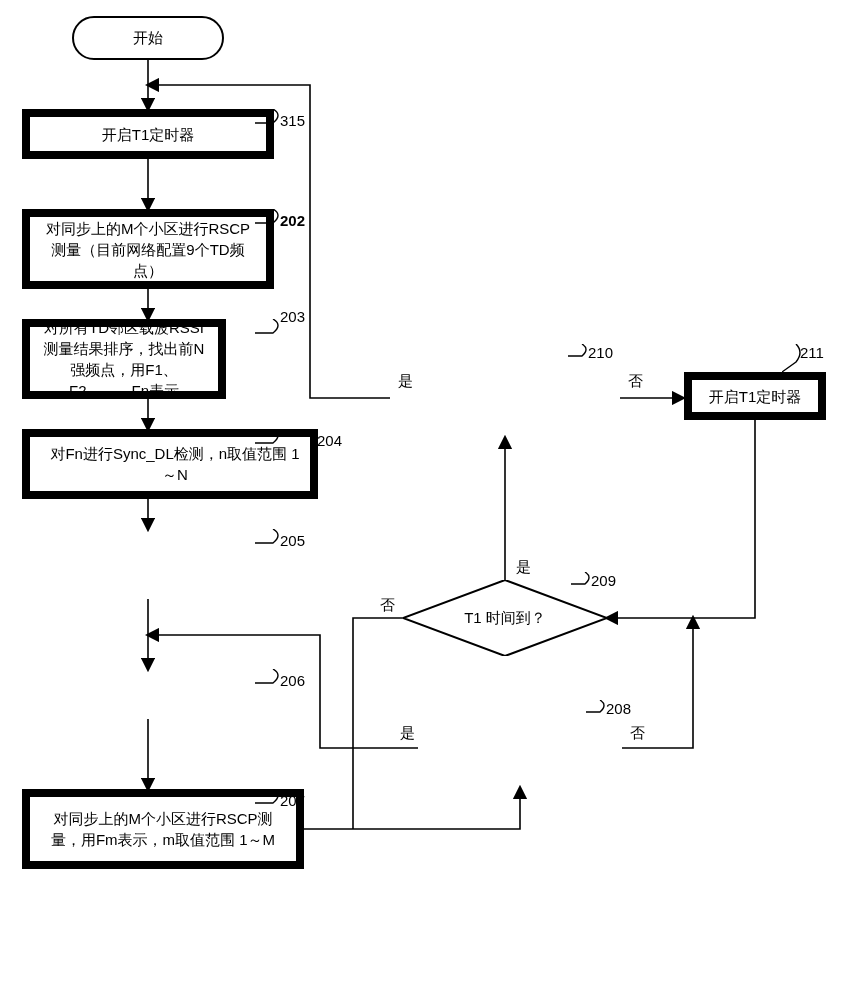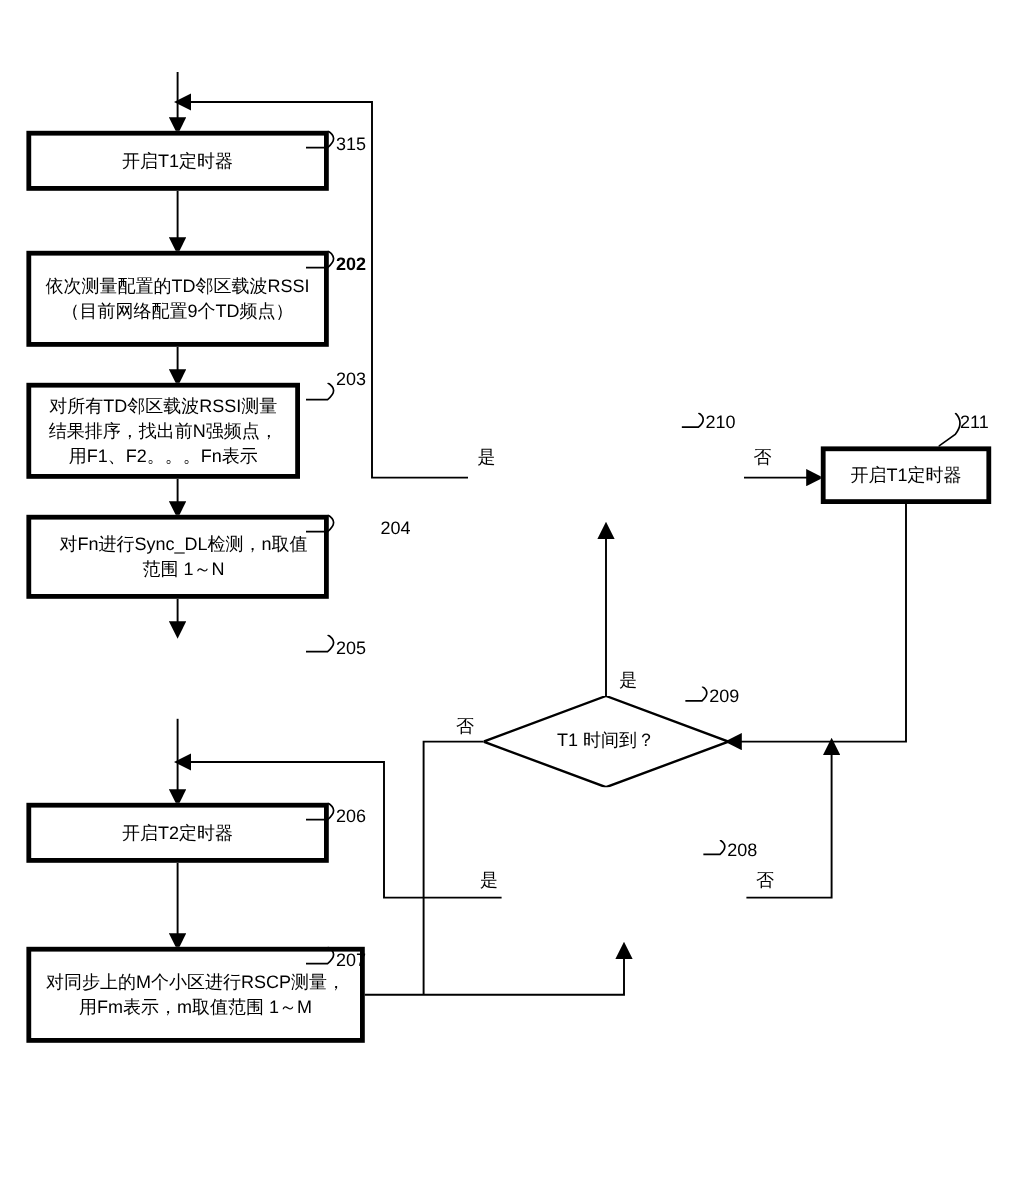--- a/index.html
+++ b/index.html
@@ -21,21 +21,21 @@
     border: 2px solid #000;
     border-radius: 22px;
     text-align: center;
     display: flex;
     align-items: center;
     justify-content: center;
     background: #fff;
   }
   .box {
     position: absolute;
-    border: 4px solid #000000;
+    border: 8px solid #000000;
     background: #fff;
     text-align: center;
     display: flex;
     align-items: center;
     justify-content: center;
     padding: 6px 10px;
     line-height: 1.4;
   }
   .label {
     position: absolute;
@@ -100,61 +100,61 @@
 
     <path d="M505 580 L505 438" stroke="#000" stroke-width="1.6" fill="none" marker-end="url(#arrow)"></path>
 
     <path d="M403 618 L353 618 L353 829" stroke="#000" stroke-width="1.6" fill="none"></path>
 
     <path d="M390 398 L310 398 L310 85 L148 85" stroke="#000" stroke-width="1.6" fill="none" marker-end="url(#arrow)"></path>
 
     <path d="M620 398 L683 398" stroke="#000" stroke-width="1.6" fill="none" marker-end="url(#arrow)"></path>
   </svg>
 
+  <div class="start" style="left:72px; top:16px; width:152px; height:44px;">
+    <span>开始</span>
+  </div>
 
   <div class="box" style="left:22px; top:109px; width:252px; height:50px;">
     <span>开启T1定时器</span>
   </div>
   <div class="label" style="left:280px; top:112px;">315</div>
   <svg style="position:absolute; left:255px; top:109px; width:30px; height:20px;">
     <path d="M18 0 Q28 6 18 14 L0 14" stroke="#000" stroke-width="1.4" fill="none"></path>
   </svg>
 
   <div class="box" style="left:22px; top:209px; width:252px; height:80px;">
-    <span>依次测量配置的TD邻区载波RSSI（目前网络配置9个TD频点）</span>
+    <span>对同步上的M个小区进行RSCP测量（目前网络配置9个TD频点）</span>
   </div>
   <div class="label" style="left:280px; top:212px;font-weight:bold;">202</div>
   <svg style="position:absolute; left:255px; top:209px; width:30px; height:20px;">
     <path d="M18 0 Q28 6 18 14 L0 14" stroke="#000" stroke-width="1.4" fill="none"></path>
   </svg>
 
-  <div class="box" style="left:22px; top:319px; width:228px; height:80px;">
+  <div class="box" style="left:22px; top:319px; width:204px; height:80px;">
     <span>对所有TD邻区载波RSSI测量结果排序，找出前N强频点，用F1、F2。。。Fn表示</span>
   </div>
   <div class="label" style="left:280px; top:308px;">203</div>
   <svg style="position:absolute; left:255px; top:319px; width:30px; height:20px;">
     <path d="M18 0 Q28 6 18 14 L0 14" stroke="#000" stroke-width="1.4" fill="none"></path>
   </svg>
 
-  <div class="box" style="left:22px; top:429px; width:252px; height:70px;padding-left:20px;">
+  <div class="box" style="left:22px; top:429px; width:296px; height:70px;padding-left:20px;">
     <span>对Fn进行Sync_DL检测，n取值范围 1～N</span>
   </div>
   <div class="label" style="left:280px; top:432px;margin-left:37px;">204</div>
   <svg style="position:absolute; left:255px; top:429px; width:30px; height:20px;">
     <path d="M18 0 Q28 6 18 14 L0 14" stroke="#000" stroke-width="1.4" fill="none"></path>
   </svg>
 
   <div class="label" style="left:280px; top:532px;">205</div>
   <svg style="position:absolute; left:255px; top:529px; width:30px; height:20px;">
     <path d="M18 0 Q28 6 18 14 L0 14" stroke="#000" stroke-width="1.4" fill="none"></path>
   </svg>
 
-  <div class="box" style="left:22px; top:669px; width:252px; height:50px;">
-    <span>开启T2定时器</span>
-  </div>
   <div class="label" style="left:280px; top:672px;text-align:center;">206</div>
   <svg style="position:absolute; left:255px; top:669px; width:30px; height:20px;">
     <path d="M18 0 Q28 6 18 14 L0 14" stroke="#000" stroke-width="1.4" fill="none"></path>
   </svg>
 
   <div class="box" style="left:22px; top:789px; width:282px; height:80px;">
     <span>对同步上的M个小区进行RSCP测量，用Fm表示，m取值范围 1～M</span>
   </div>
   <div class="label" style="left:280px; top:792px;">207</div>
   <svg style="position:absolute; left:255px; top:789px; width:30px; height:20px;">

